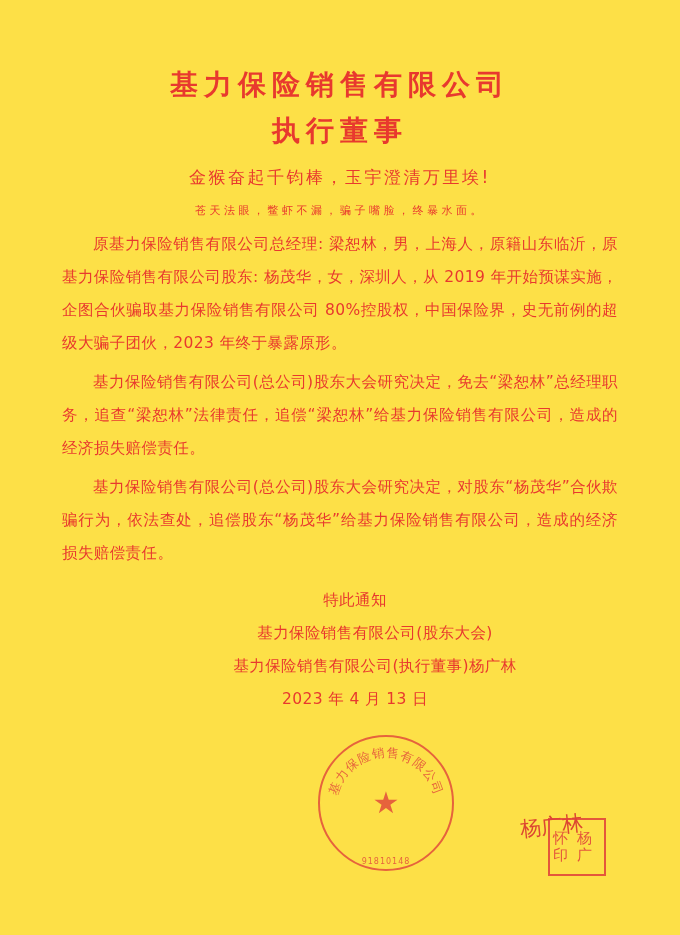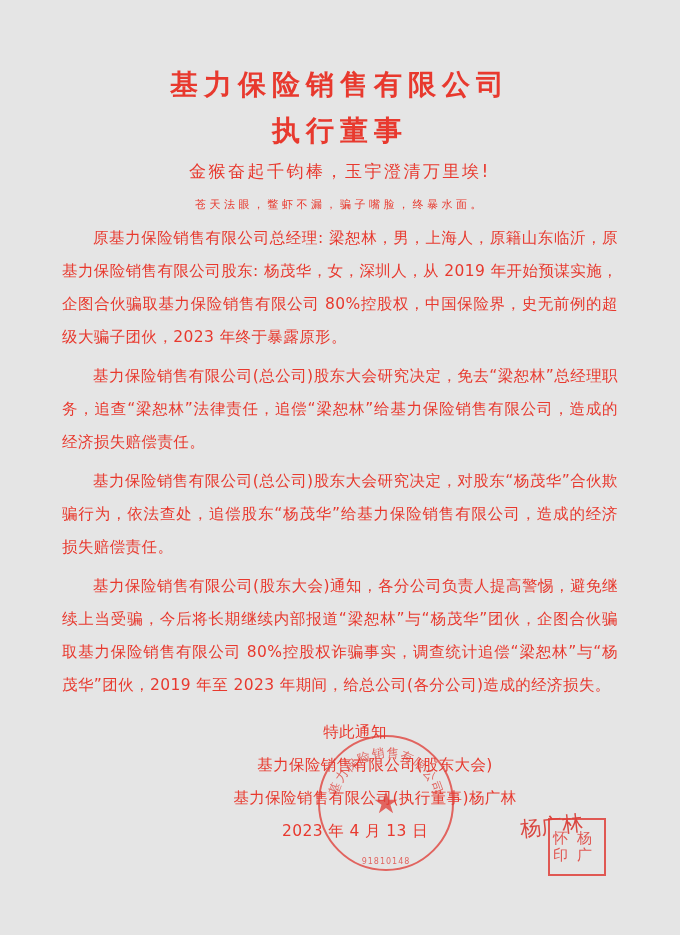--- a/index.html
+++ b/index.html
@@ -10,21 +10,21 @@
     width: 680px;
     height: 935px;
     background: #ffffff;
     font-family: "DejaVu Sans", "Liberation Sans", sans-serif;
     overflow: hidden;
   }
   .page {
     position: relative;
     width: 680px;
     height: 935px;
-    background: #e5e5e5;
+    background: #fde047;
     box-sizing: border-box;
     padding: 48px 62px 0 62px;
   }
   .title-block {
     text-align: center;
     color: #e8392e;
     font-weight: bold;
   }
   .title-line-1 {
     font-size: 28px;
@@ -36,21 +36,21 @@
     font-size: 28px;
     letter-spacing: 6px;
     line-height: 46px;
   }
   .subtitle {
     text-align: center;
     color: #e8392e;
     font-size: 17px;
     letter-spacing: 2.5px;
     line-height: 34px;
-    margin-top: 0;
+    margin-top: 6px;
     font-weight: normal;
   }
   .subtitle-2 {
     text-align: center;
     color: #e8392e;
     font-size: 11px;
     letter-spacing: 3.5px;
     line-height: 34px;
     font-weight: normal;
   }
@@ -177,21 +177,20 @@
     <div class="title-line-2">执行董事</div>
   </div>
 
   <div class="subtitle">金猴奋起千钧棒，玉宇澄清万里埃!</div>
   <div class="subtitle-2">苍天法眼，鳖虾不漏，骗子嘴脸，终暴水面。</div>
 
   <div class="body-block">
     <p class="para">原基力保险销售有限公司总经理: 梁恕林，男，上海人，原籍山东临沂，原基力保险销售有限公司股东: 杨茂华，女，深圳人，从 2019 年开始预谋实施，企图合伙骗取基力保险销售有限公司 80%控股权，中国保险界，史无前例的超级大骗子团伙，2023 年终于暴露原形。</p>
     <p class="para">基力保险销售有限公司(总公司)股东大会研究决定，免去“梁恕林”总经理职务，追查“梁恕林”法律责任，追偿“梁恕林”给基力保险销售有限公司，造成的经济损失赔偿责任。</p>
     <p class="para">基力保险销售有限公司(总公司)股东大会研究决定，对股东“杨茂华”合伙欺骗行为，依法查处，追偿股东“杨茂华”给基力保险销售有限公司，造成的经济损失赔偿责任。</p>
-    <p class="para">基力保险销售有限公司(股东大会)通知，各分公司负责人提高警惕，避免继续上当受骗，今后将长期继续内部报道“梁恕林”与“杨茂华”团伙，企图合伙骗取基力保险销售有限公司 80%控股权诈骗事实，调查统计追偿“梁恕林”与“杨茂华”团伙，2019 年至 2023 年期间，给总公司(各分公司)造成的经济损失。</p>
   </div>
 
   <div class="signature-block">
     <div class="sig-line">特此通知</div>
     <div class="sig-line sig-indent">基力保险销售有限公司(股东大会)</div>
     <div class="sig-line sig-indent">基力保险销售有限公司(执行董事)杨广林</div>
     <div class="sig-line">2023 年 4 月 13 日</div>
   </div>
 
   <div class="seal-round">

